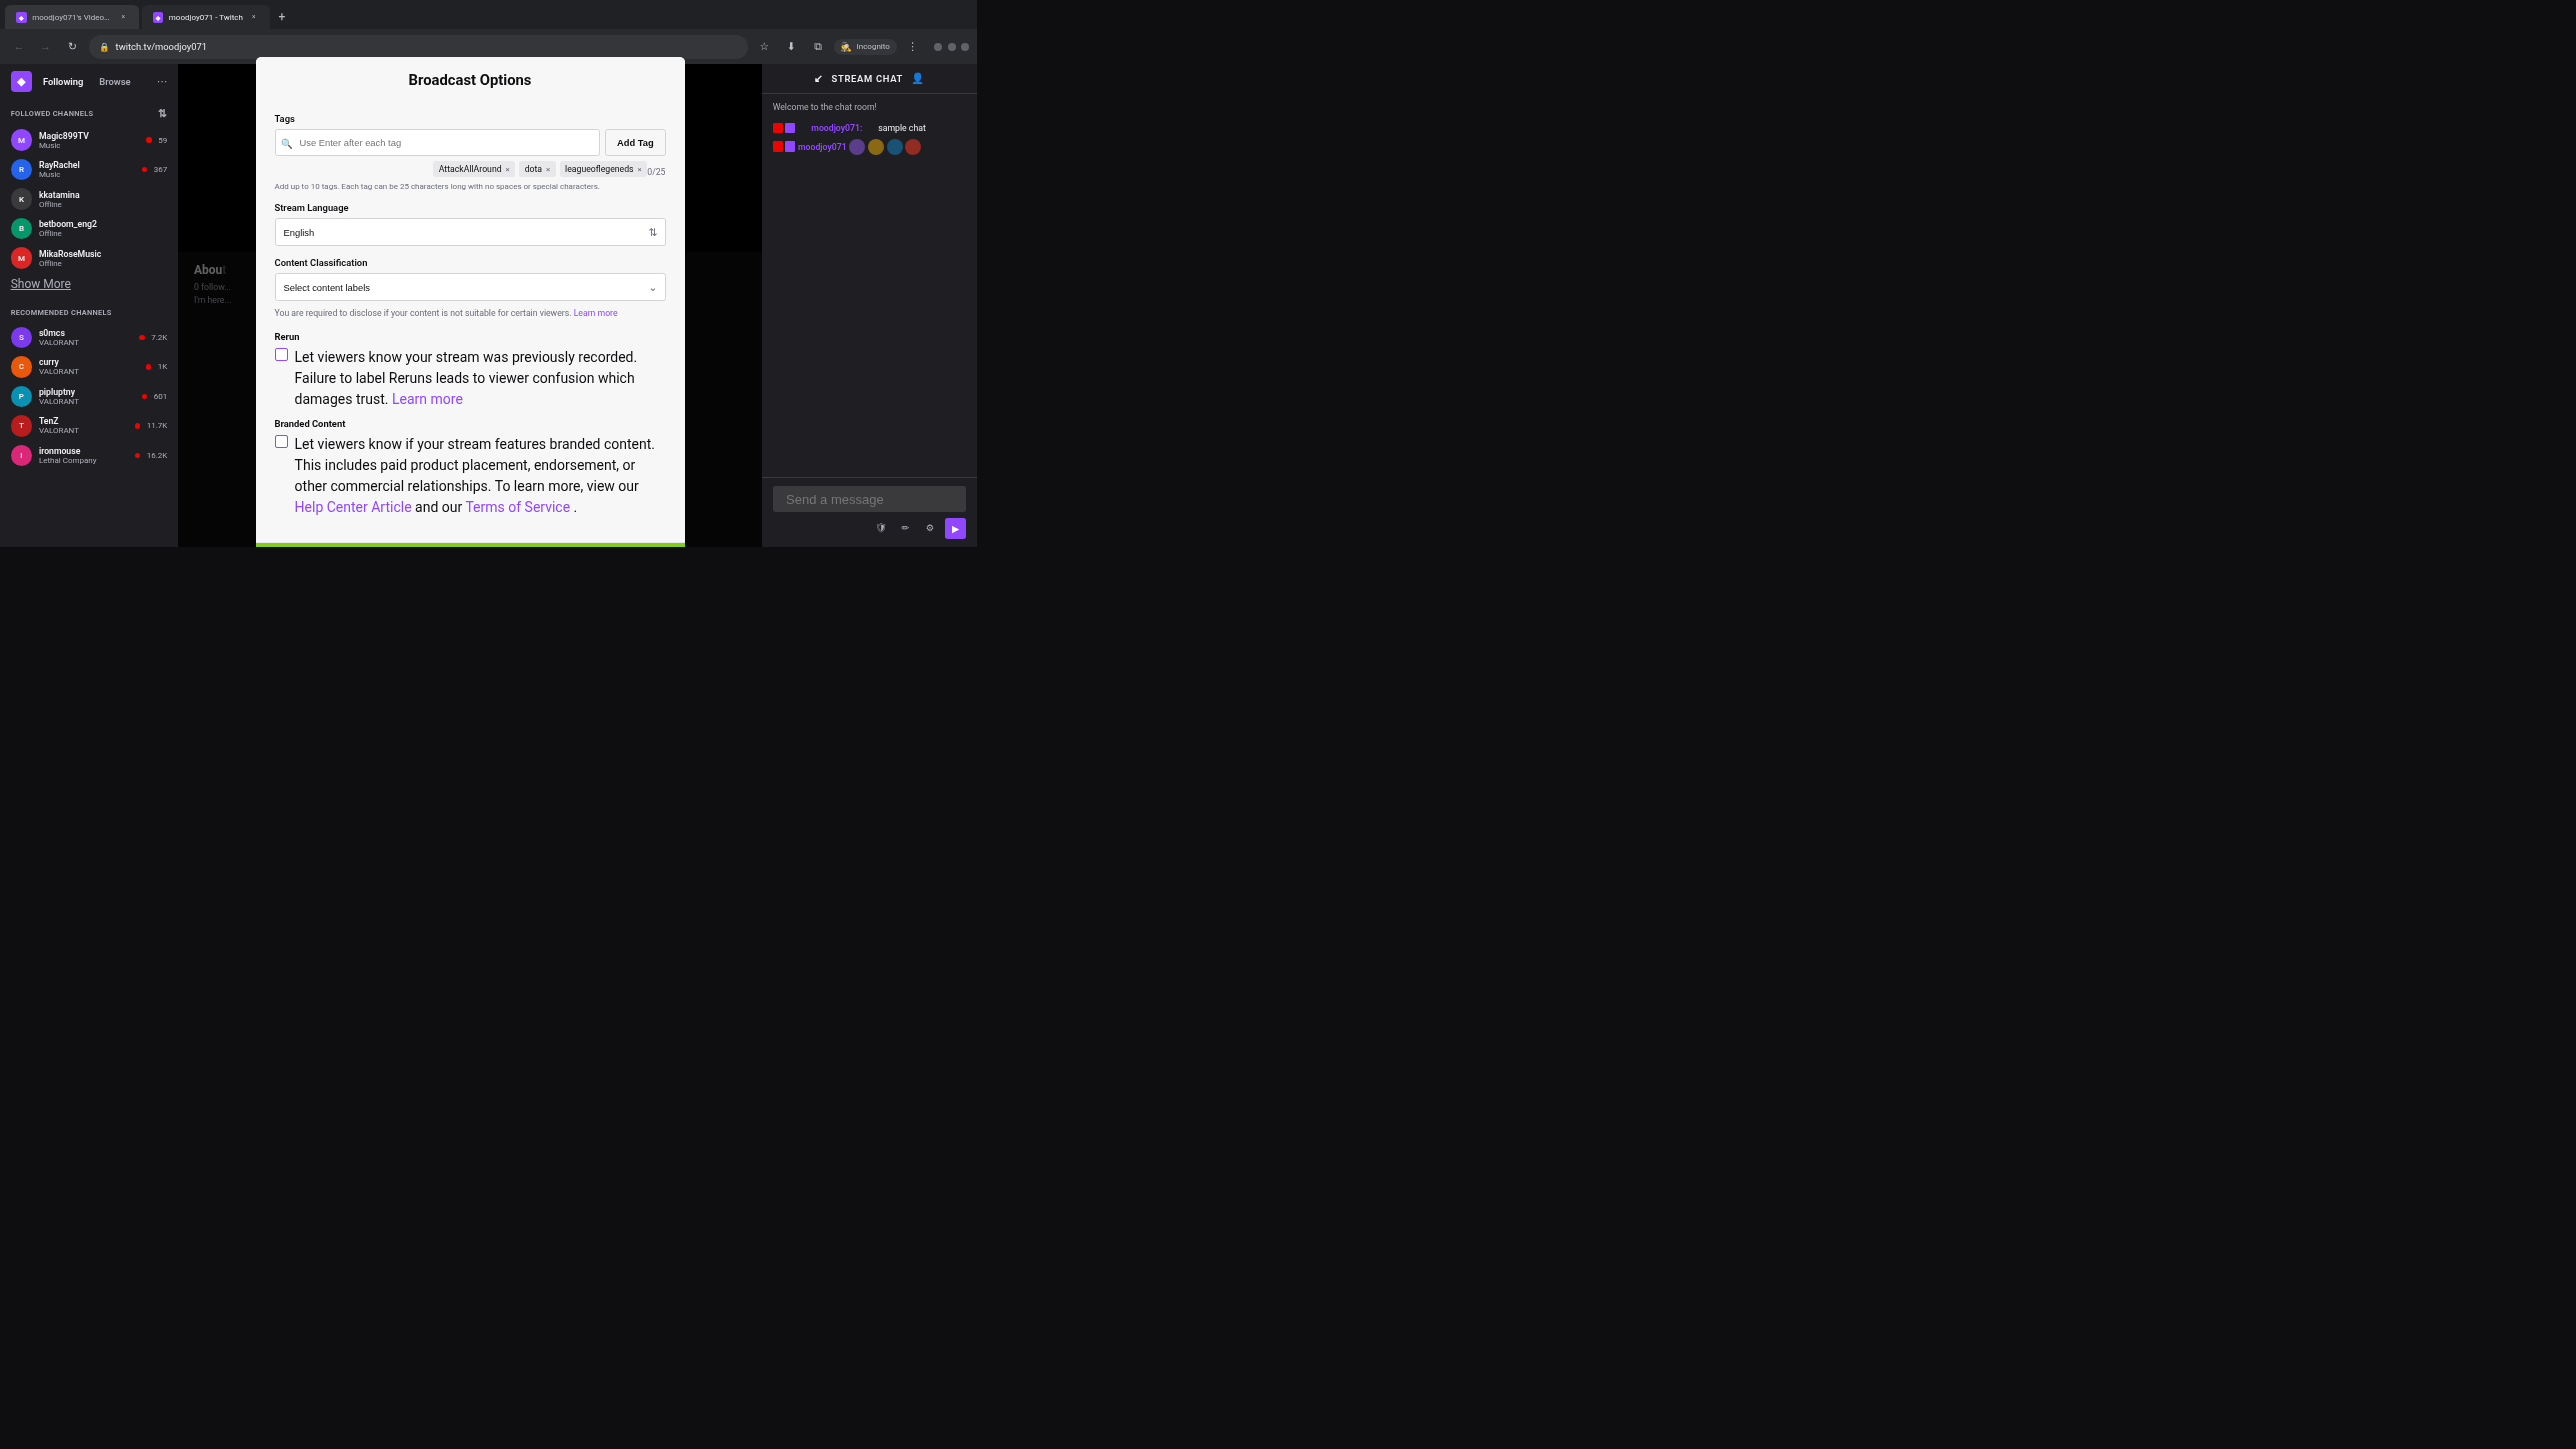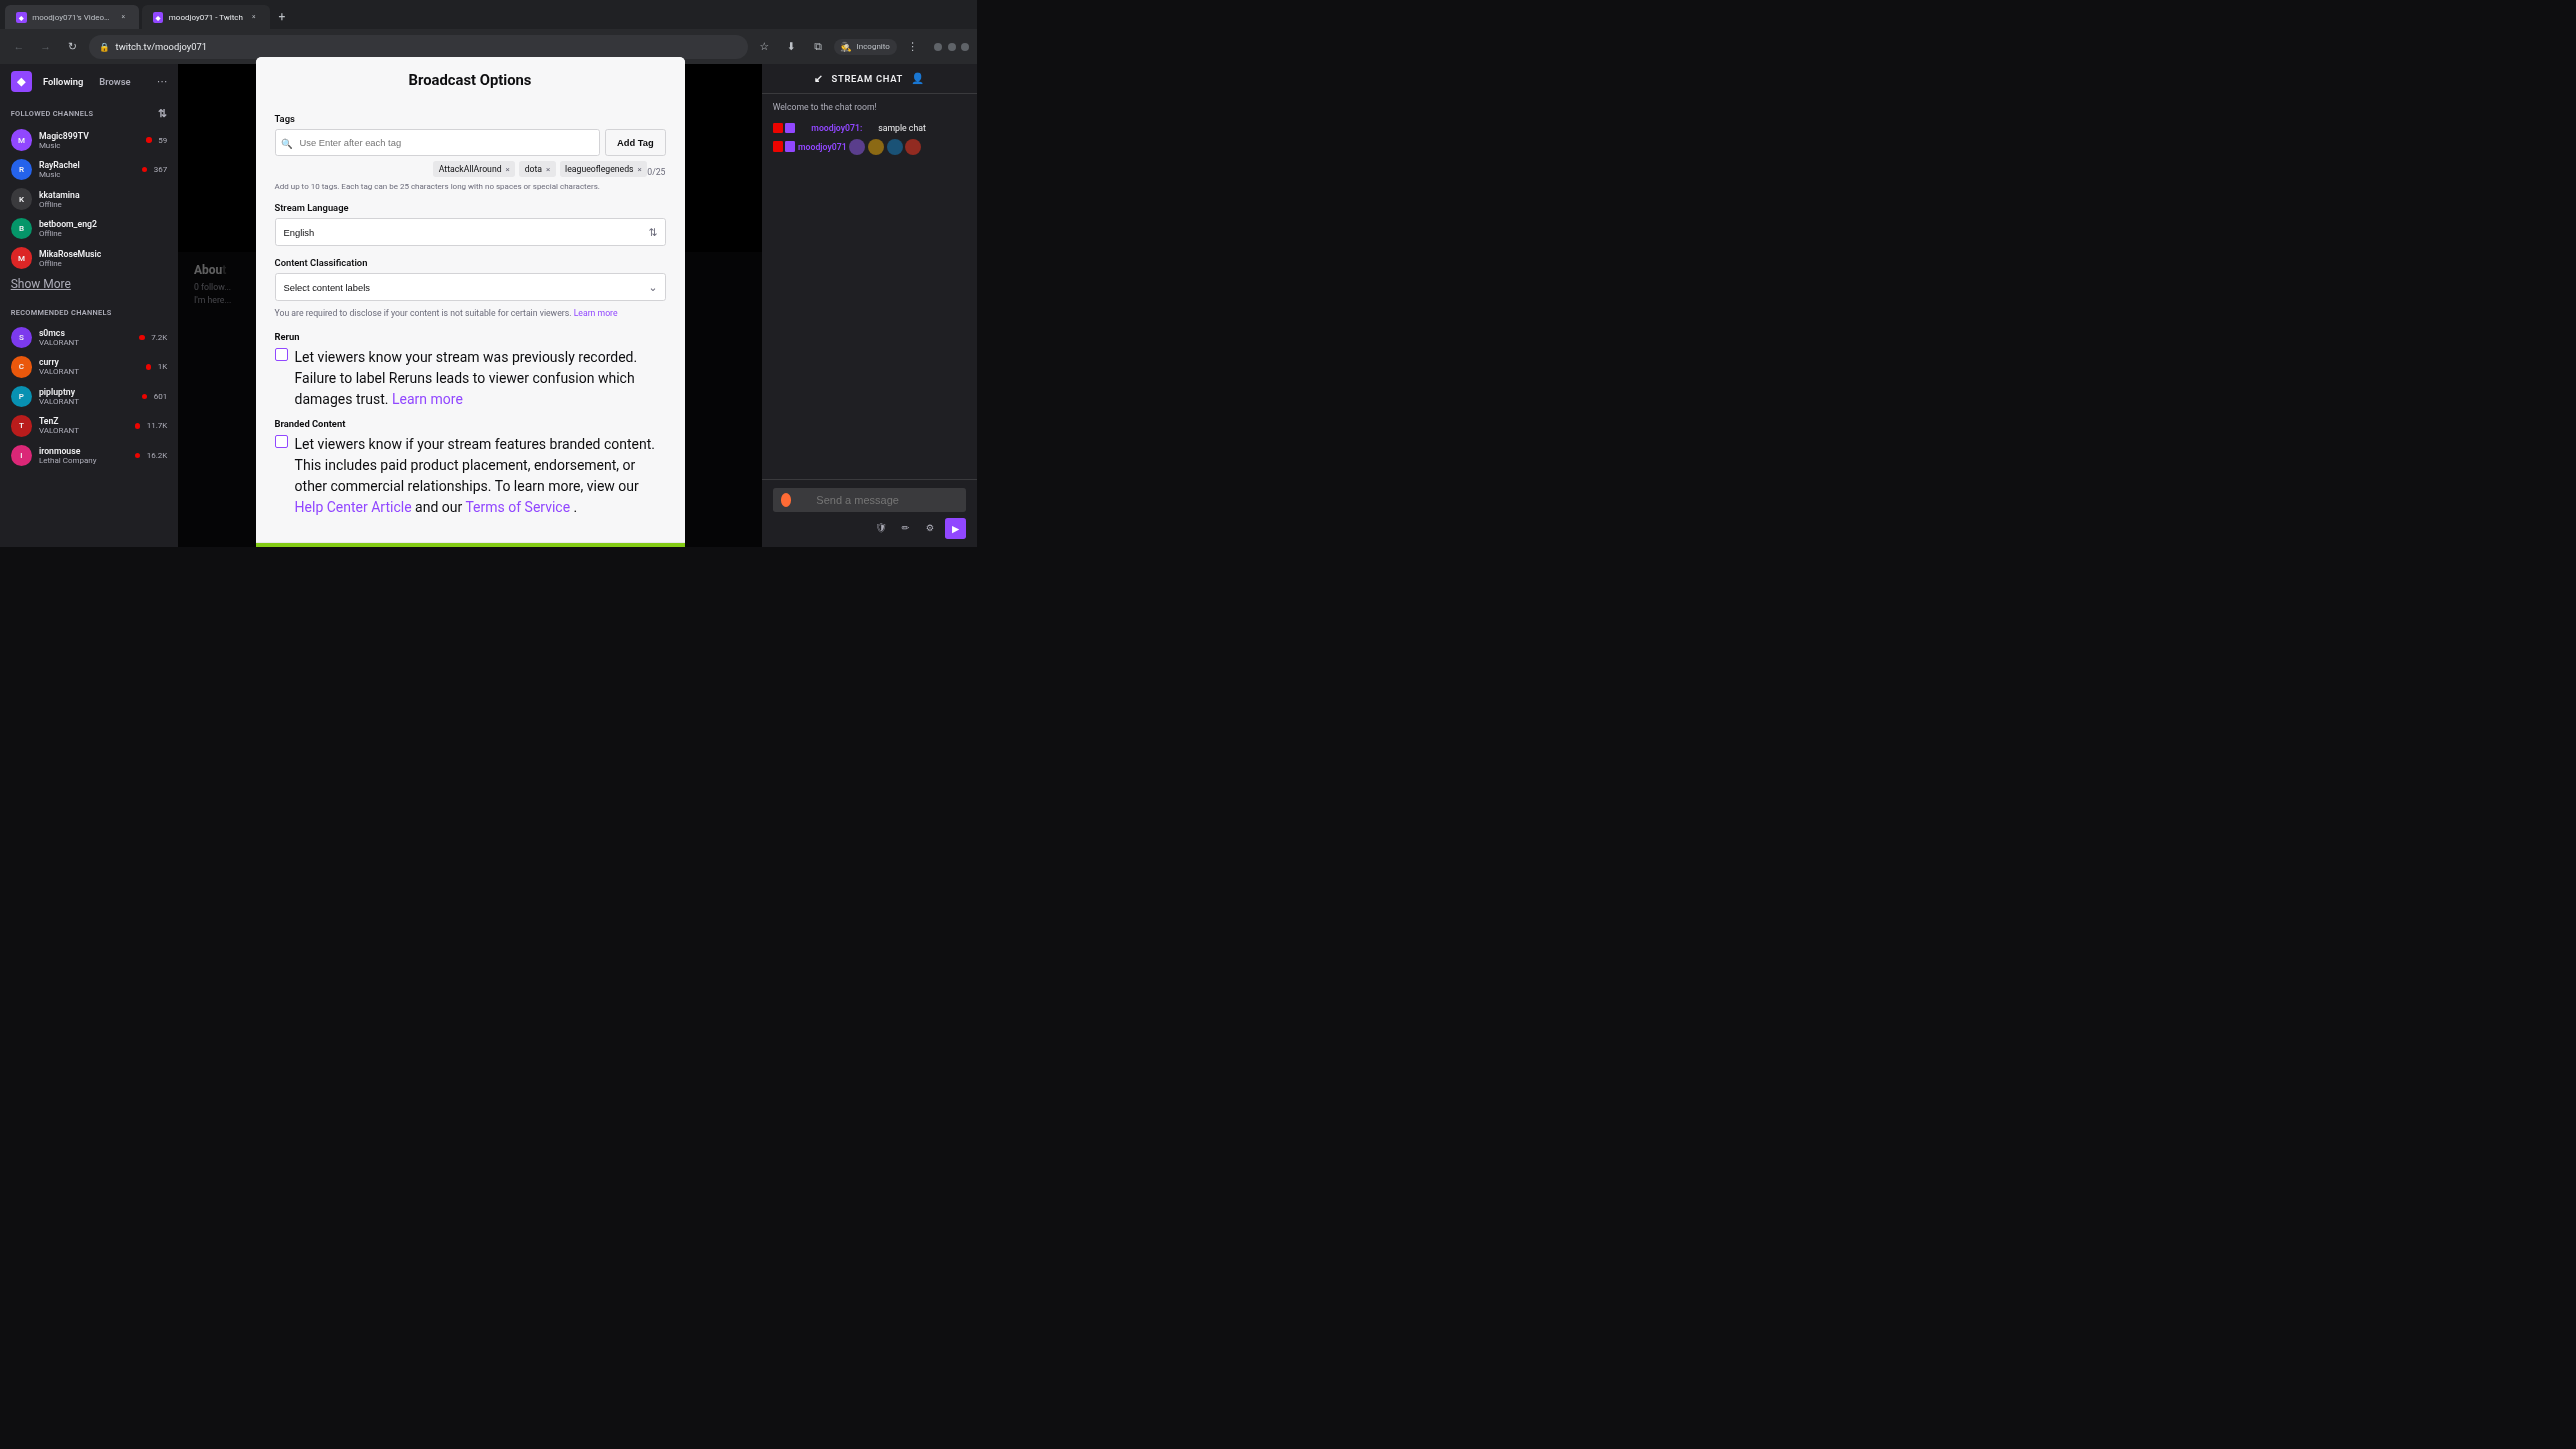--- a/index.html
+++ b/index.html
@@ -908,21 +908,21 @@
           <div style="width:16px;height:16px;border-radius:50%;background:#8b6914;"></div>
           <div style="width:16px;height:16px;border-radius:50%;background:#1a5276;"></div>
           <div style="width:16px;height:16px;border-radius:50%;background:#922b21;"></div>
         </div>
       </div>
     </div>
 
     <div class="chat-input-area">
       <div style="display:flex;align-items:center;background:#3a3a3d;border-radius:2.7px;padding:5.4px 8px;gap:5.4px;">
         <div style="width:13.4px;height:13.4px;background:#ff6b35;border-radius:50%;"></div>
-        <input type="text" style="flex: 1 1 0%; background: transparent; border: none; color: rgb(173, 173, 184); font-size: 11px; outline: none; margin-left: 20px;" placeholder="Send a message">
+        <input type="text" style="flex: 1 1 0%; background: transparent; border: none; color: rgb(173, 173, 184); font-size: 13px; outline: none;" placeholder="Send a message">
       </div>
       <div class="chat-actions">
         <div class="chat-action-btn">🛡</div>
         <div class="chat-action-btn">✏</div>
         <div class="chat-action-btn">⚙</div>
         <div class="chat-action-btn" style="background:#9147ff;border-radius:2.7px;width:21.5px;height:21.5px;color:white;">▶</div>
       </div>
     </div>
   </div>
 

